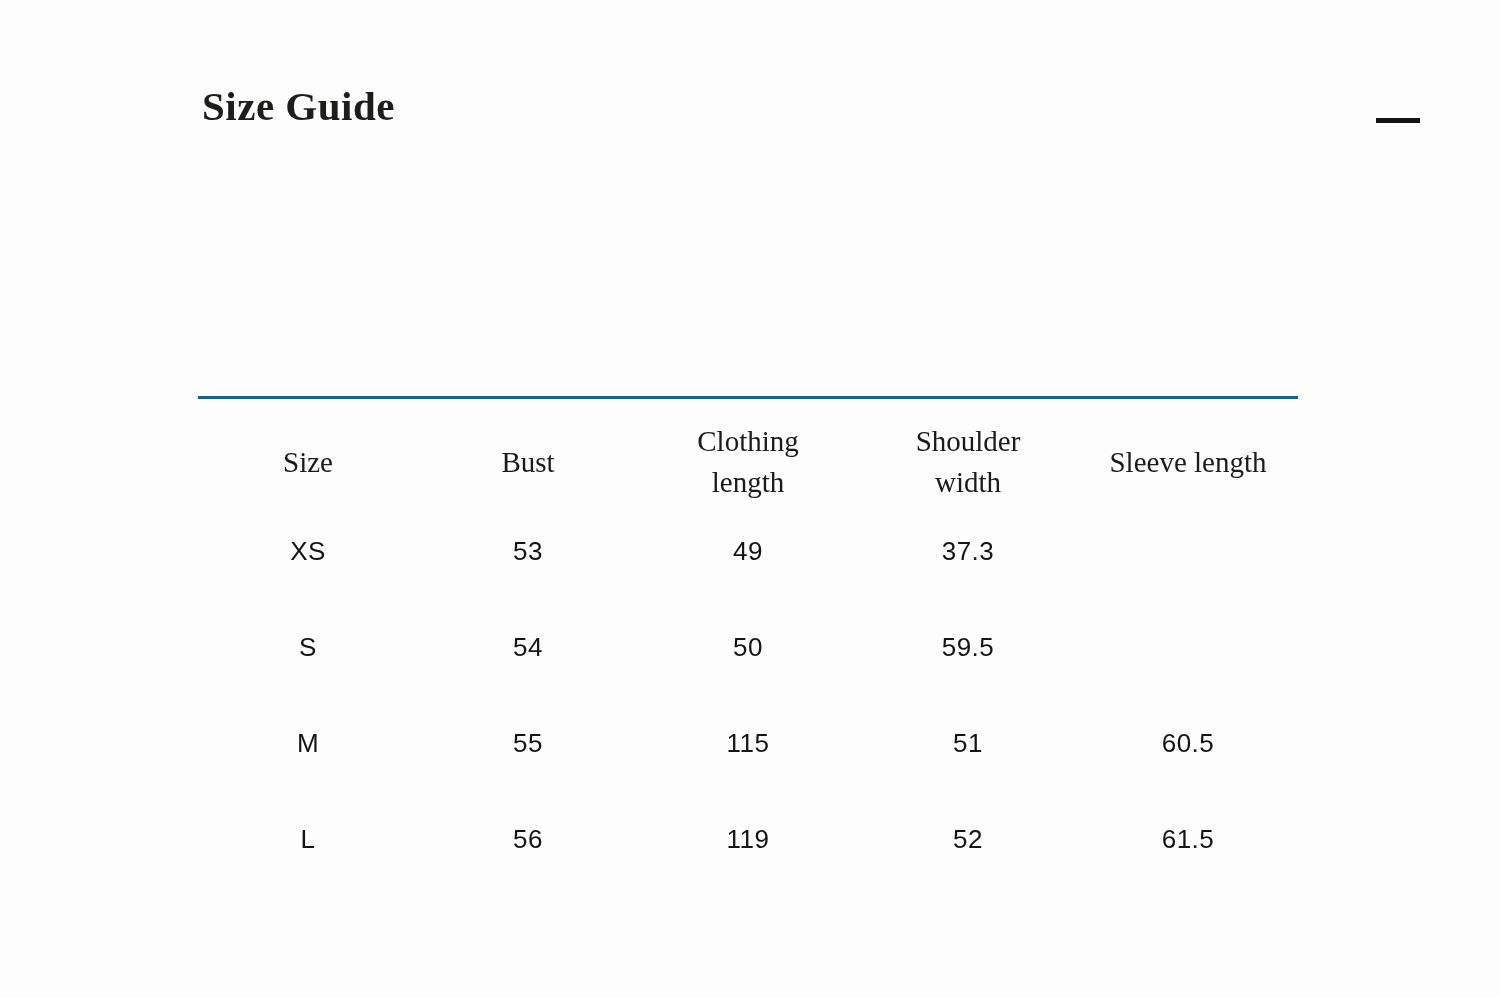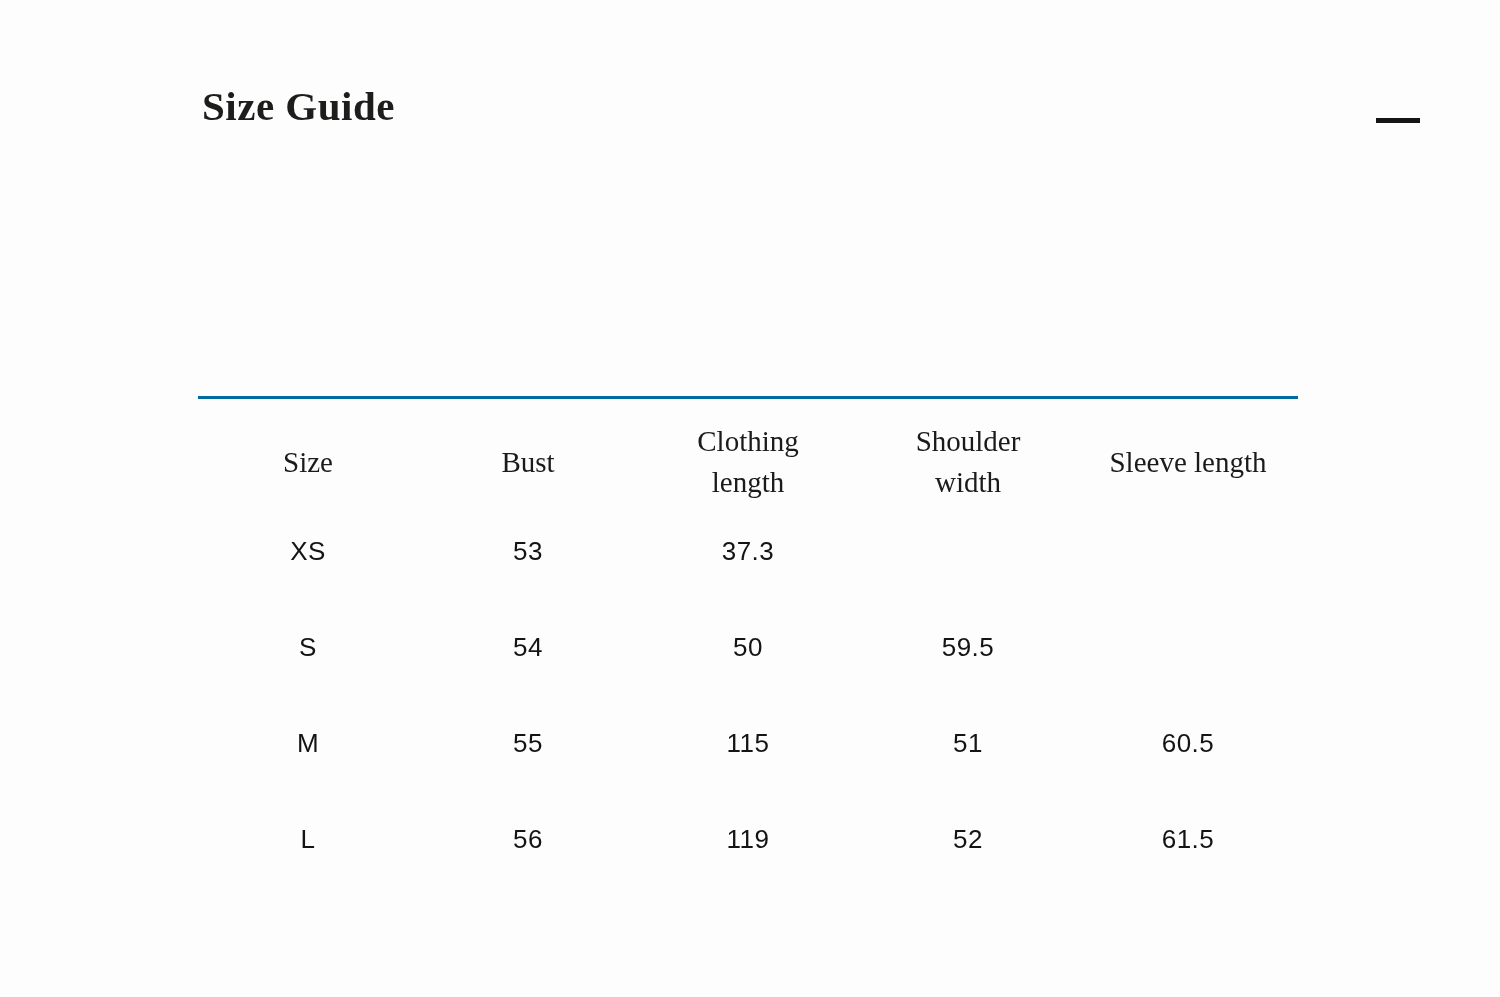--- a/index.html
+++ b/index.html
@@ -139,20 +139,21 @@
         <span>Shoulder width</span>
       </div>
       <div class="th">
         <span>Sleeve length</span>
       </div>
     </div>
 
     <div class="trow">
       <div class="td">XS</div>
       <div class="td">53</div>
+      <div class="td">49</div>
       <div class="td">37.3</div>
     </div>
 
     <div class="trow">
       <div class="td">S</div>
       <div class="td">54</div>
       <div class="td">50</div>
       <div class="td">59.5</div>
     </div>
 

